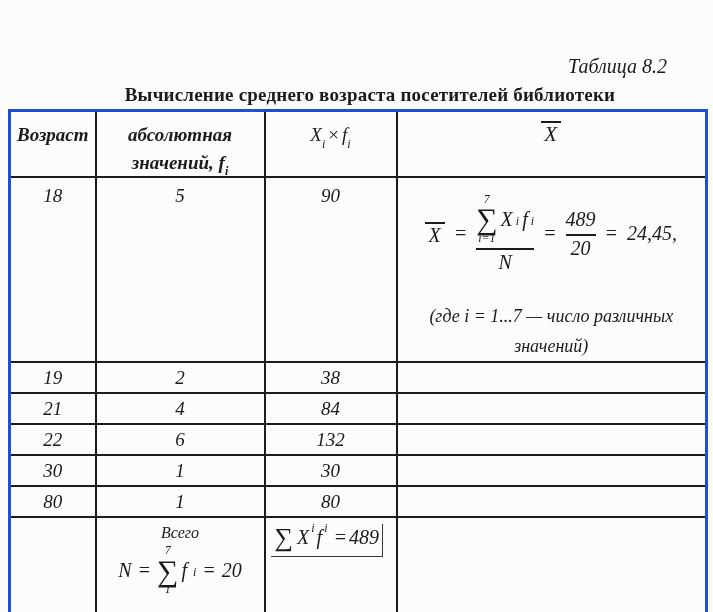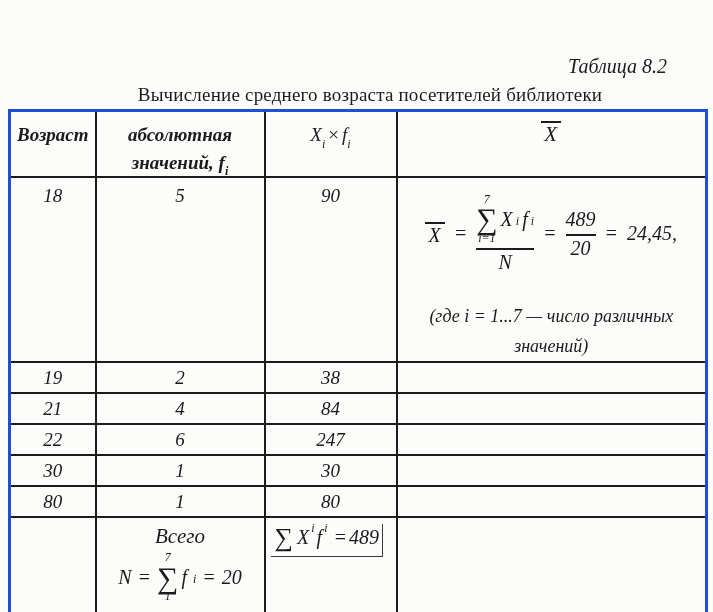--- a/index.html
+++ b/index.html
@@ -12,21 +12,21 @@
   }
   .caption{
     padding:10px 46px 0 0;
     text-align:right;
     font-style:italic;
     font-size:20px;
     margin-top:45px;
   }
   .title{
     text-align:center;
-    font-weight:normal;
+    font-weight:bold;
     font-size:19px;
     margin-top:6px;
     letter-spacing:.2px;
     padding-left:27px;
   }
   table.main{
     margin:3px 0 0 8px;
     width:697px;
     border-collapse:collapse;
     table-layout:fixed;
@@ -65,21 +65,21 @@
   .frac{display:inline-flex;flex-direction:column;align-items:center;}
   .frac .bar{align-self:stretch;border-top:2px solid #1c1c1c;margin:3px 0 1px;}
   .num-row{display:flex;align-items:center;gap:3px;}
   .sum-block{display:inline-flex;flex-direction:column;align-items:center;line-height:1;}
   .sum-block .limit{font-size:12px;font-style:italic;line-height:1.1;}
   .sum-block .sigma{font-size:30px;line-height:.85;font-style:normal;}
   .sigma-inline{font-size:26px;font-style:normal;line-height:.9;padding-right:2px;}
   .note{margin-top:28px;font-size:18px;line-height:1.65;font-style:italic;}
   
   .foot-cell{vertical-align:top;padding-top:6px;}
-  .foot-label{font-size:21px;}
+  .foot-label{font-size:16px;}
   .foot-formula{
     display:flex;justify-content:center;align-items:center;
     gap:6px;font-size:20px;margin-top:2px;
   }
   .eqbox{
     display:inline-flex;align-items:flex-start;gap:2px;
     font-size:20px;
     border-right:1px solid #3a3a3a;
     border-bottom:1px solid #3a3a3a;
     padding:2px 3px 6px 4px;
@@ -165,21 +165,21 @@
   </tr>
   <tr class="r-data">
     <td>21</td>
     <td>4</td>
     <td>84</td>
     <td></td>
   </tr>
   <tr class="r-data">
     <td>22</td>
     <td>6</td>
-    <td>247</td>
+    <td>132</td>
     <td></td>
   </tr>
   <tr class="r-data">
     <td>30</td>
     <td>1</td>
     <td>30</td>
     <td></td>
   </tr>
   <tr class="r-data">
     <td>80</td>

